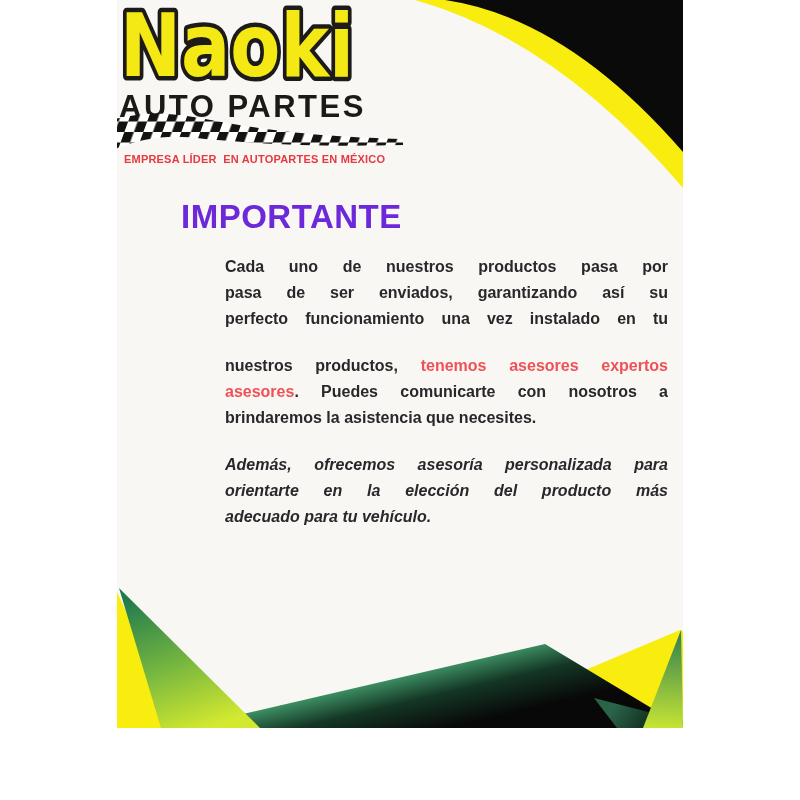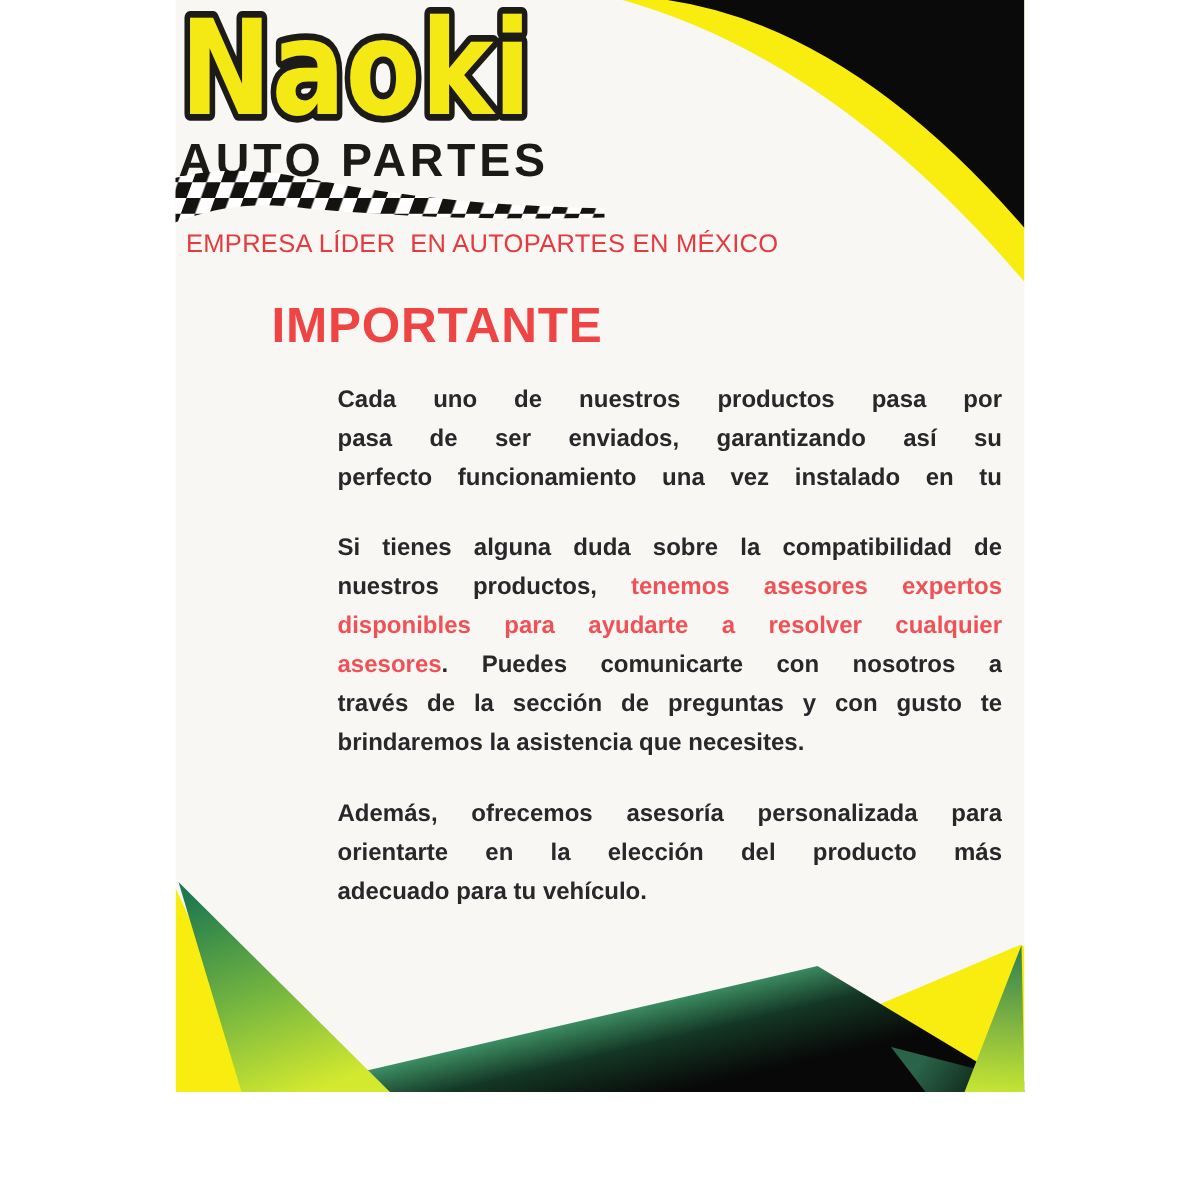--- a/index.html
+++ b/index.html
@@ -15,33 +15,33 @@
   .corner-svg{position:absolute;top:0;right:0;width:566px;height:190px;display:block;}
   
   .logo-svg{position:absolute;left:0px;top:2px;width:240px;height:90px;display:block;}
   .subtitle{
     position:absolute;left:2px;top:89px;
     font-size:31px;font-weight:bold;letter-spacing:2.5px;color:#1c1a17;white-space:pre;
   }
   .flag-svg{position:absolute;left:-4px;top:111px;width:294px;height:44px;display:block;}
   .tagline{
     position:absolute;left:7px;top:153px;
-    font-size:17px;font-weight:normal;color:#e53a40;white-space:pre;letter-spacing:0.2px;
+    font-size:11px;font-weight:bold;color:#e53a40;white-space:pre;letter-spacing:0.2px;
   }
   
   .heading{
     position:absolute;left:64px;top:200px;
-    font-size:33px;font-weight:bold;letter-spacing:0.5px;color:#ef4444;line-height:1;text-align:center;
+    font-size:33px;font-weight:bold;letter-spacing:0.5px;color:#6d28d9;line-height:1;text-align:center;
   }
   .body-text{
     position:absolute;left:63px;top:254px;width:443px;
     font-size:16px;font-weight:bold;color:#2a272b;margin-left:45px;
   }
   .para{margin:0 0 21px 0;}
-  .para:last-child{margin-bottom:0;}
+  .para:last-child{margin-bottom:0;font-style:italic;}
   .pline{
     line-height:26px;height:26px;overflow:hidden;
     text-align:justify;text-align-last:justify;
   }
   .pline.is-last{text-align-last:left;}
   .seg-red{color:#f05156;}
   .seg-dark{color:#2a272b;}
   
   .bottom-svg{position:absolute;left:0;bottom:0;width:566px;height:170px;display:block;}
 </style>
@@ -76,25 +76,22 @@
 
   <div class="heading">IMPORTANTE</div>
 
   <div class="body-text">
       <div class="para">
         <div class="pline"><span class="seg-dark">Cada uno de nuestros productos pasa por</span></div>
         <div class="pline"><span class="seg-dark">pasa de ser enviados, garantizando así su</span></div>
         <div class="pline"><span class="seg-dark">perfecto funcionamiento una vez instalado en tu</span></div>
       </div>
       <div class="para">
-        <div class="pline"><span class="seg-dark">Si tienes alguna duda sobre la compatibilidad de</span></div>
         <div class="pline"><span class="seg-dark">nuestros productos, </span><span class="seg-red">tenemos asesores expertos</span></div>
-        <div class="pline"><span class="seg-red">disponibles para ayudarte a resolver cualquier</span></div>
         <div class="pline"><span class="seg-red">asesores</span><span class="seg-dark">. Puedes comunicarte con nosotros a</span></div>
-        <div class="pline"><span class="seg-dark">través de la sección de preguntas y con gusto te</span></div>
         <div class="pline is-last"><span class="seg-dark">brindaremos la asistencia que necesites.</span></div>
       </div>
       <div class="para">
         <div class="pline"><span class="seg-dark">Además, ofrecemos asesoría personalizada para</span></div>
         <div class="pline"><span class="seg-dark">orientarte en la elección del producto más</span></div>
         <div class="pline is-last"><span class="seg-dark">adecuado para tu vehículo.</span></div>
       </div>
     </div>
 
   <svg class="bottom-svg" viewBox="0 0 566 170" aria-hidden="true">

